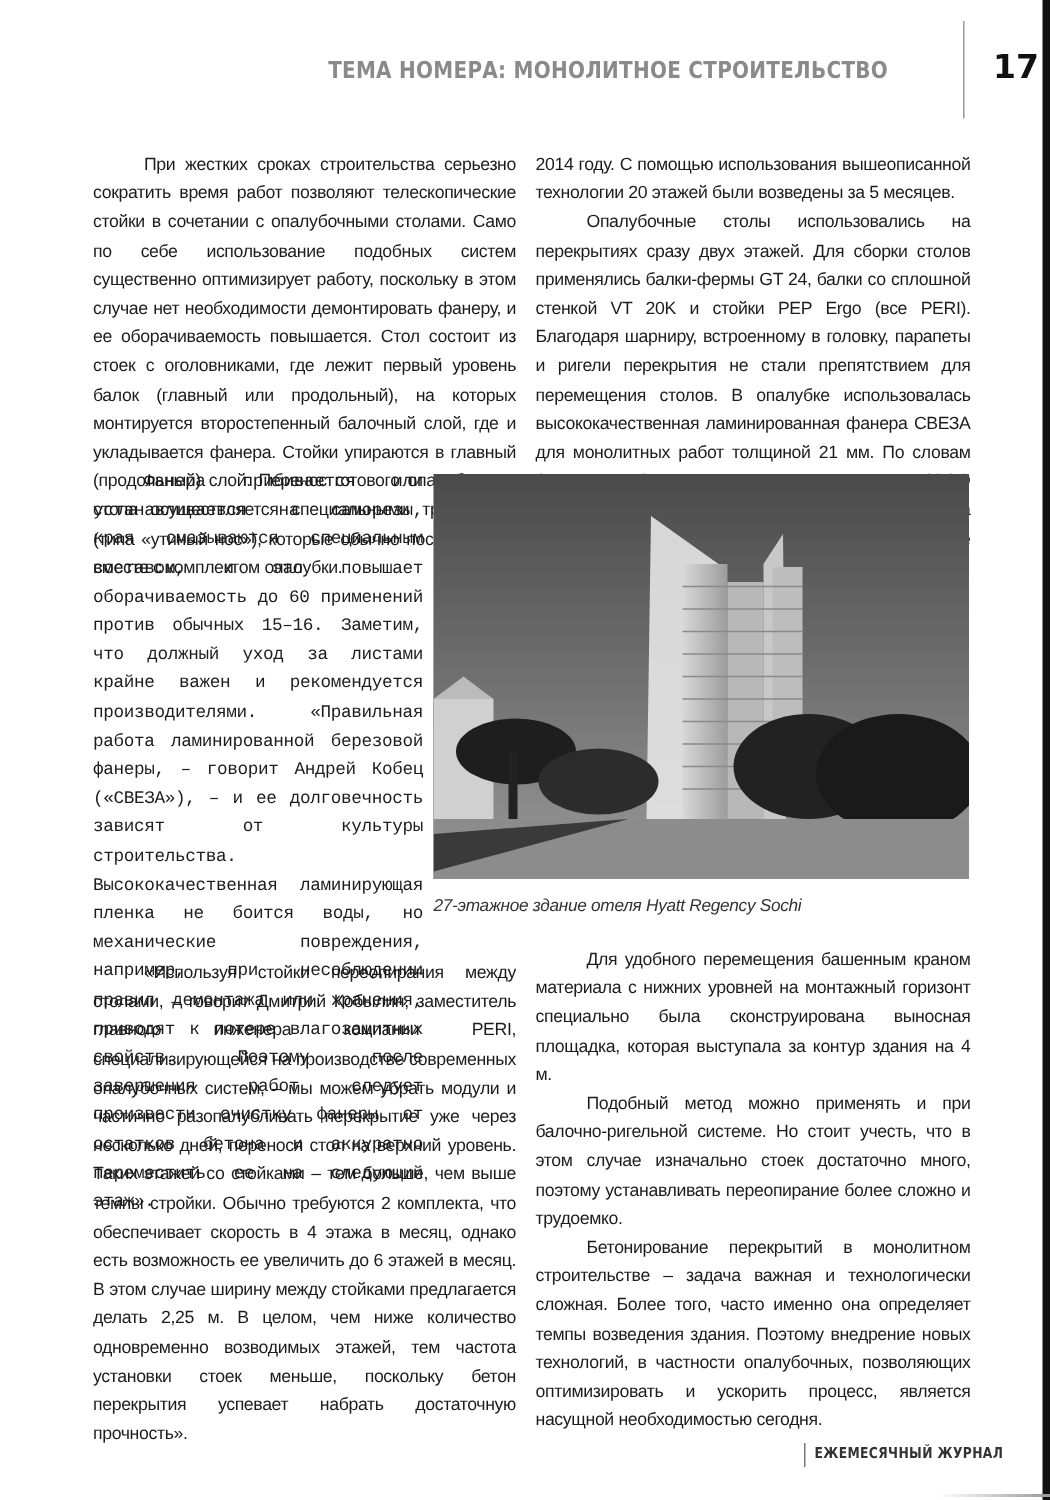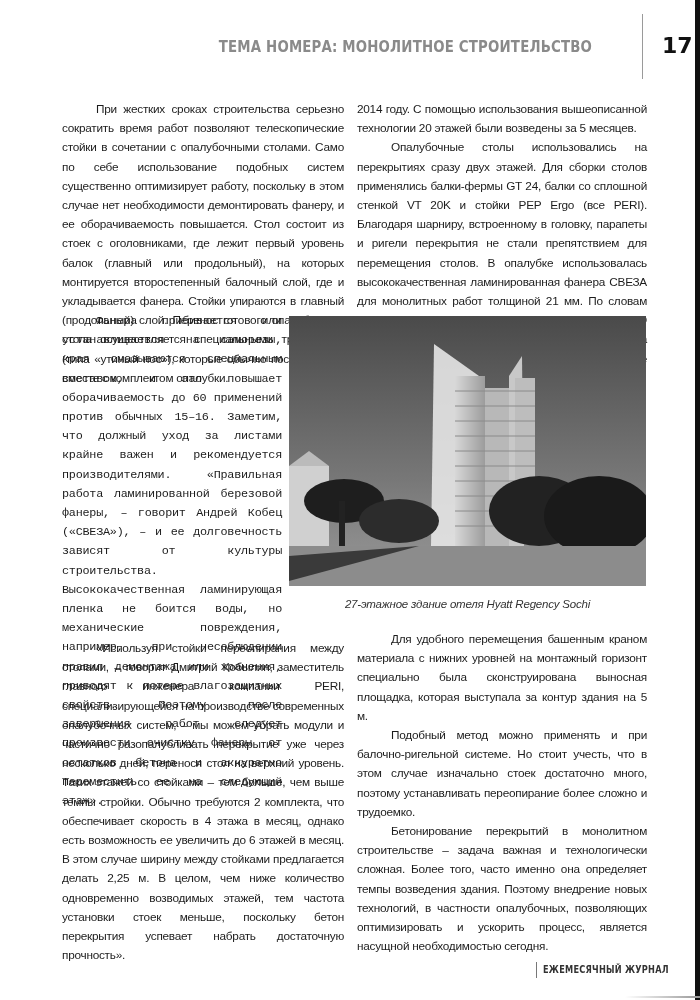--- a/index.html
+++ b/index.html
@@ -41,21 +41,21 @@
   .col-right-top { left: 357px; top: 100px; width: 290px; }
   .col-right-bot { left: 357px; top: 630px; width: 290px; }
 
   .photo {
     position: absolute; left: 289px; top: 316px; width: 357px; height: 270px;
     overflow: hidden; background: #5d5d5d;
   }
   .photo svg { display: block; }
   .caption {
     position: absolute; left: 289px; top: 598px; width: 357px;
-    text-align: center; font-style: italic; font-size: 11.5px; color: #333;
+    font-style: italic; font-size: 11.5px; color: #333;
     letter-spacing: -0.2px;
   }
   .footer-rule {
     position: absolute; left: 536px; top: 962px; width: 1px; height: 16px;
     background: #777;
   }
   .footer-text {
     position: absolute; left: 543px; top: 964px;
     font-family: "DejaVu Sans", sans-serif; font-weight: bold;
     font-size: 10px; letter-spacing: 0.3px; color: #333;
@@ -133,21 +133,21 @@
       <ellipse cx="250" cy="195" rx="50" ry="35" fill="#222"></ellipse>
       <ellipse cx="310" cy="200" rx="55" ry="40" fill="#1a1a1a"></ellipse>
       <rect x="0" y="230" width="357" height="40" fill="#8c8c8c"></rect>
       <polygon points="0,240 130,230 0,265" fill="#3a3a3a"></polygon>
     </svg>
   </div>
 
   <div class="caption">27-этажное здание отеля Hyatt Regency Sochi</div>
 
   <div class="col col-right-bot">
-    <p>Для удобного перемещения башенным краном материала с нижних уровней на монтажный горизонт специально была сконструирована выносная площадка, которая выступала за контур здания на 5 м.</p>
+    <p>Для удобного перемещения башенным краном материала с нижних уровней на монтажный горизонт специально была сконструирована выносная площадка, которая выступала за контур здания на 4 м.</p>
     <p>Подобный метод можно применять и при балочно-ригельной системе. Но стоит учесть, что в этом случае изначально стоек достаточно много, поэтому устанавливать переопирание более сложно и трудоемко.</p>
     <p>Бетонирование перекрытий в монолитном строительстве – задача важная и технологически сложная. Более того, часто именно она определяет темпы возведения здания. Поэтому внедрение новых технологий, в частности опалубочных, позволяющих оптимизировать и ускорить процесс, является насущной необходимостью сегодня.</p>
   </div>
 
   <div class="footer-rule"></div>
   <div class="footer-text">ЕЖЕМЕСЯЧНЫЙ ЖУРНАЛ</div>
   <div class="footer-line"></div>
 </div>
 
 </body></html>

